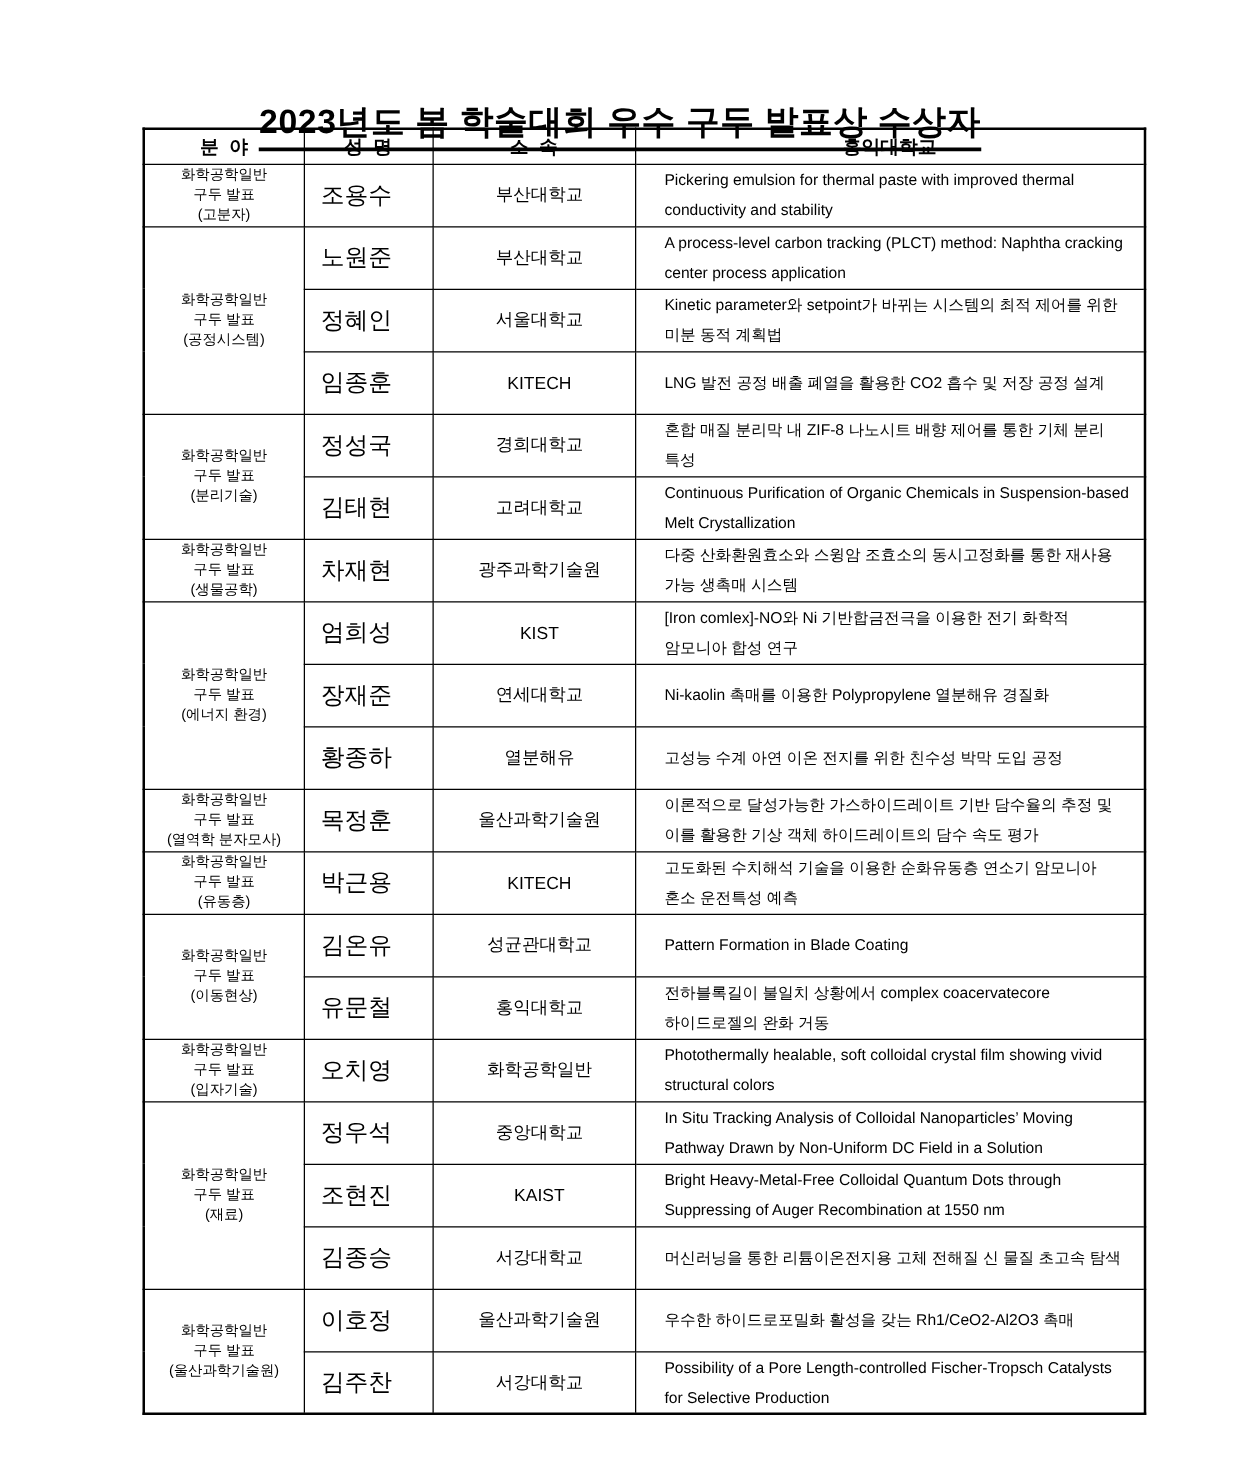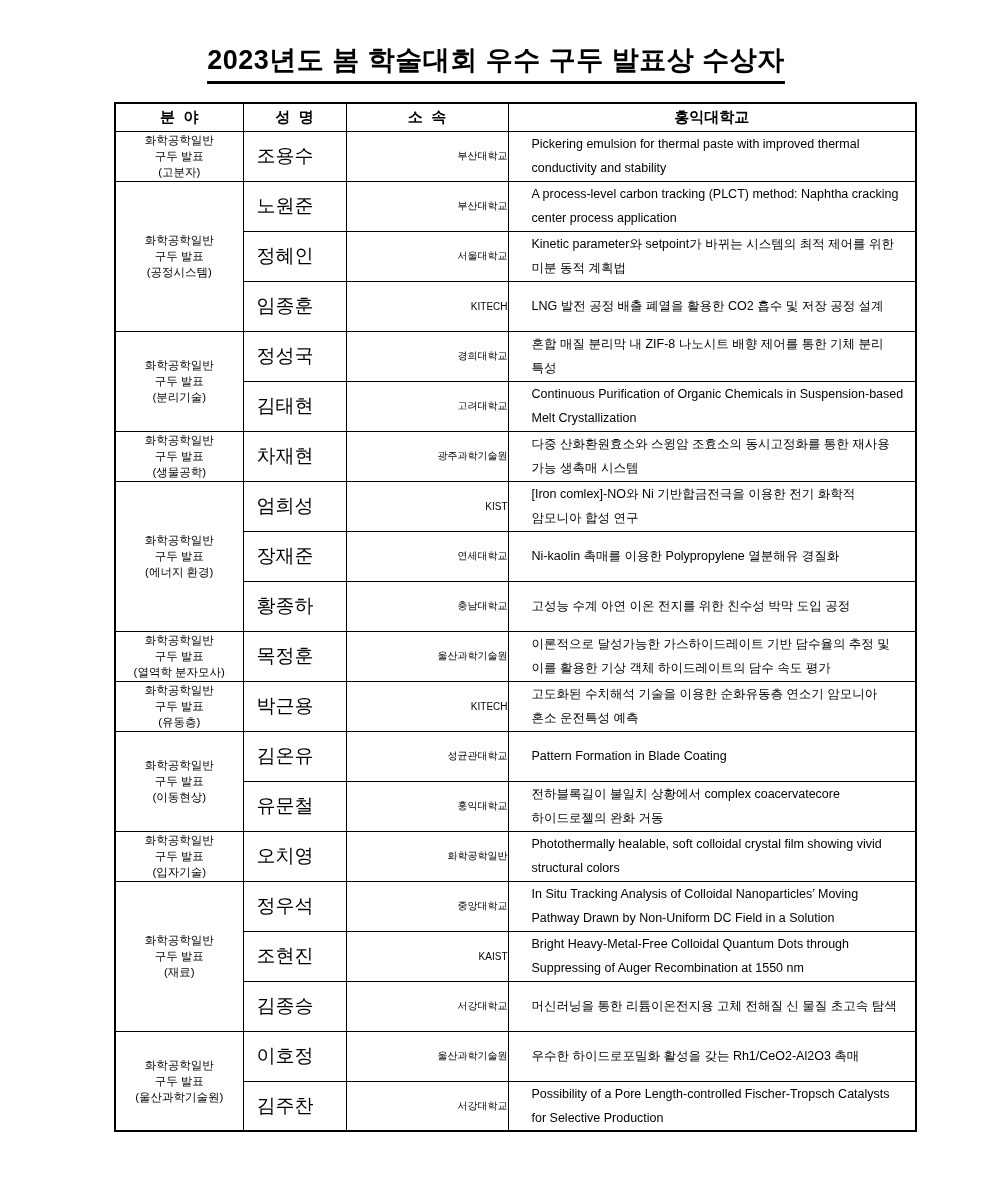--- a/index.html
+++ b/index.html
@@ -19,20 +19,21 @@
     padding-top: 42px;
     text-align: center;
     font-size: 27px;
     font-weight: bold;
     letter-spacing: 0.5px;
   }
   .doc-title .underline {
     border-bottom: 3px solid #000;
     padding-bottom: 3px;
     display: inline-block;
+    margin-top: 37px;
   }
   table.awards {
     position: absolute;
     left: 92px;
     top: 102px;
     width: 801px;
     border-collapse: collapse;
     table-layout: fixed;
     border: 2px solid #000;
     margin-left: 22px;
@@ -60,23 +61,23 @@
     line-height: 16px;
     word-break: keep-all;
     padding: 0 2px;
   }
   td.name-cell {
     font-size: 19px;
     padding-left: 13px;
     text-align: left;
   }
   td.affiliation-cell {
-    font-size: 10px;
+    font-size: 14px;
     padding-left: 9px;
-    text-align: right;
+    text-align: center;
   }
   td.title-cell {
     font-size: 12.5px;
     line-height: 24px;
     padding-left: 23px;
     padding-right: 10px;
     text-align: left;
     word-break: keep-all;
   }
 </style>
@@ -168,21 +169,21 @@
           <td class="affiliation-cell">KIST</td>
           <td class="title-cell">[Iron comlex]-NO와 Ni 기반합금전극을 이용한 전기 화학적 암모니아 합성 연구</td>
         </tr>
         <tr>
           <td class="name-cell">장재준</td>
           <td class="affiliation-cell">연세대학교</td>
           <td class="title-cell">Ni-kaolin 촉매를 이용한 Polypropylene 열분해유 경질화</td>
         </tr>
         <tr>
           <td class="name-cell">황종하</td>
-          <td class="affiliation-cell">충남대학교</td>
+          <td class="affiliation-cell">열분해유</td>
           <td class="title-cell">고성능 수계 아연 이온 전지를 위한 친수성 박막 도입 공정</td>
         </tr>
         <tr>
           <td class="field-cell" rowspan="1">
             <div>화학공학일반</div>
             <div>구두 발표</div>
             <div>(열역학 분자모사)</div>
           </td>
           <td class="name-cell">목정훈</td>
           <td class="affiliation-cell">울산과학기술원</td>

